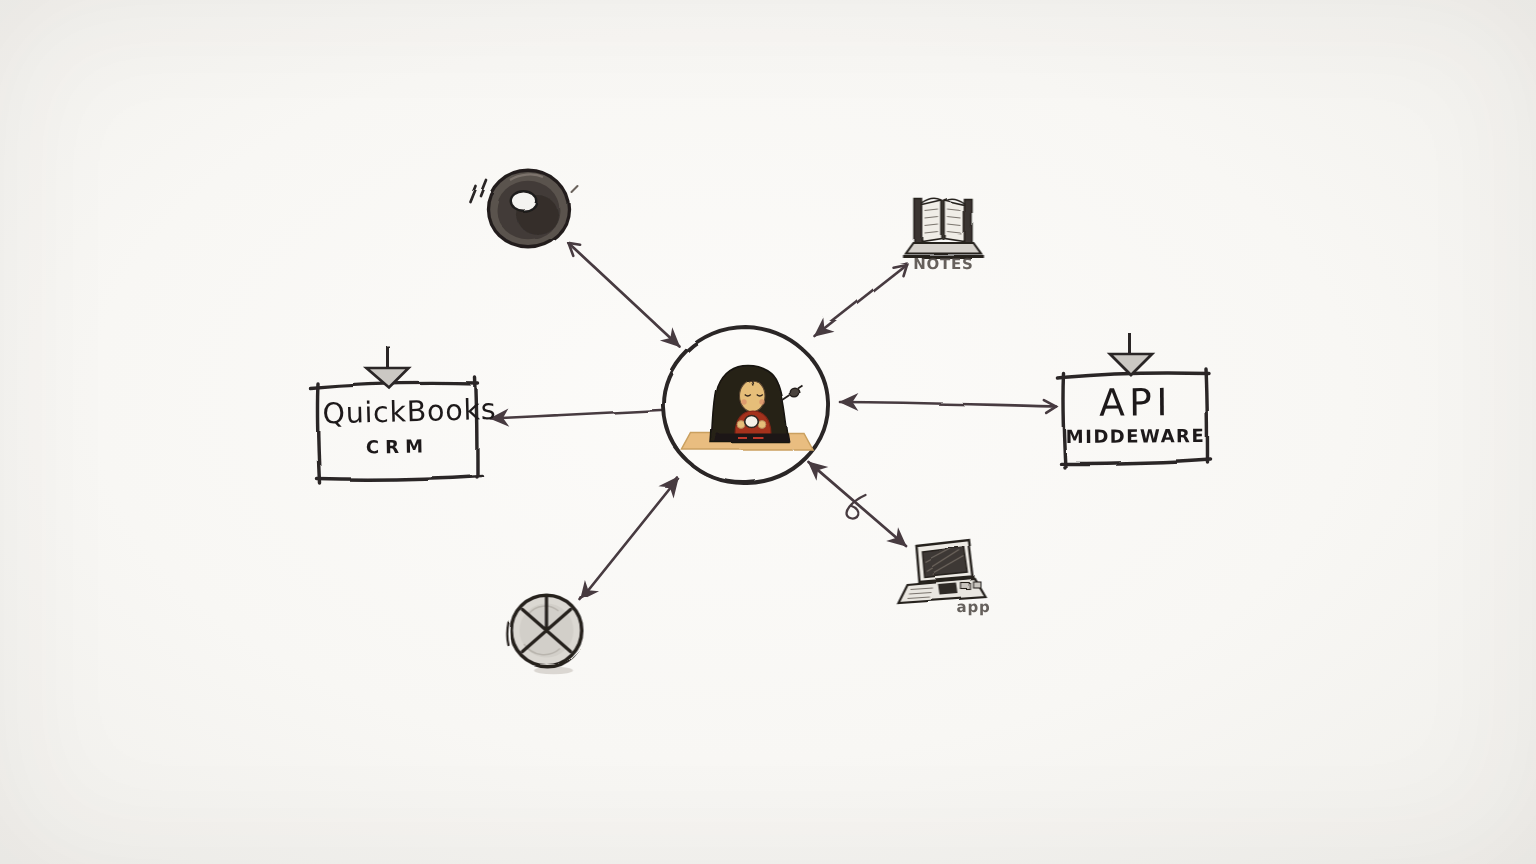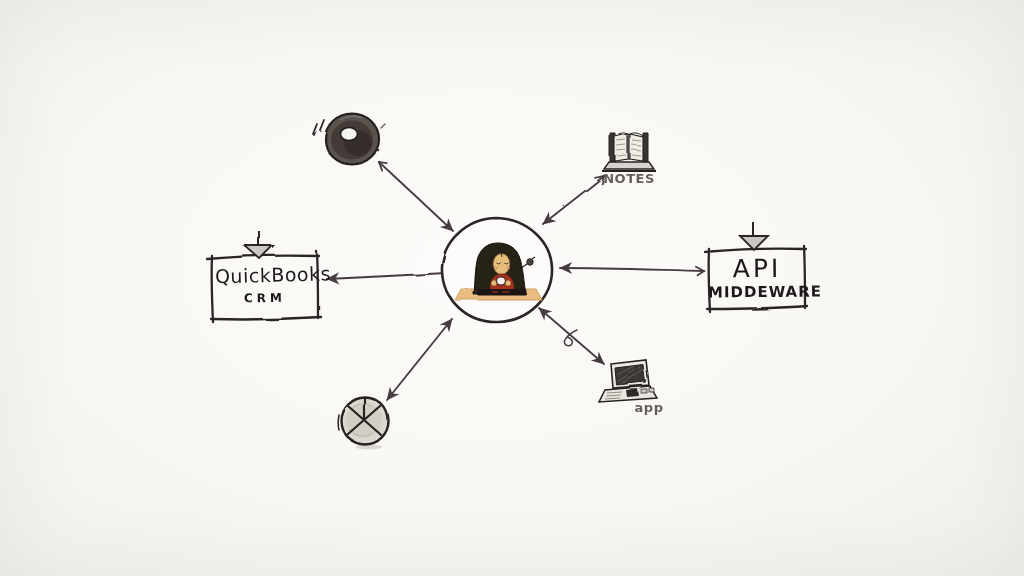--- a/index.html
+++ b/index.html
@@ -11,23 +11,23 @@
     font-family:"DejaVu Sans","Liberation Sans",sans-serif;
   }
   svg{position:absolute;left:0;top:0;}
   .lbl{position:absolute;color:#1d191a;text-align:center;line-height:1.05;}
   .qb-main{left:215px;top:266px;width:100px;font-size:19px;font-weight:500;
     transform:rotate(-1.5deg);letter-spacing:0.5px;}
   .qb-sub{left:215px;top:292px;width:100px;font-size:12px;font-weight:600;
     letter-spacing:4px;transform:rotate(-1deg);}
   .api-main{left:710px;top:256px;width:94px;font-size:25px;font-weight:500;
     letter-spacing:3px;transform:rotate(-0.5deg);}
-  .api-sub{left:708px;top:285px;width:98px;font-size:15px;font-weight:600;
+  .api-sub{left:708px;top:285px;width:98px;font-size:12px;font-weight:600;
     letter-spacing:1px;transform:rotate(-0.5deg);}
-  .caption{font-size:13px;font-weight:600;color:#4c4641;opacity:.85;letter-spacing:.5px;}
+  .caption{font-size:10px;font-weight:600;color:#4c4641;opacity:.85;letter-spacing:.5px;}
   .cap-book{left:603px;top:172px;width:52px;}
   .cap-laptop{left:626px;top:401px;width:46px;}
 </style>
 </head>
 <body>
 
 <div class="stage">
 
 <svg width="1024" height="576" viewBox="0 0 1024 576">
   <defs>

